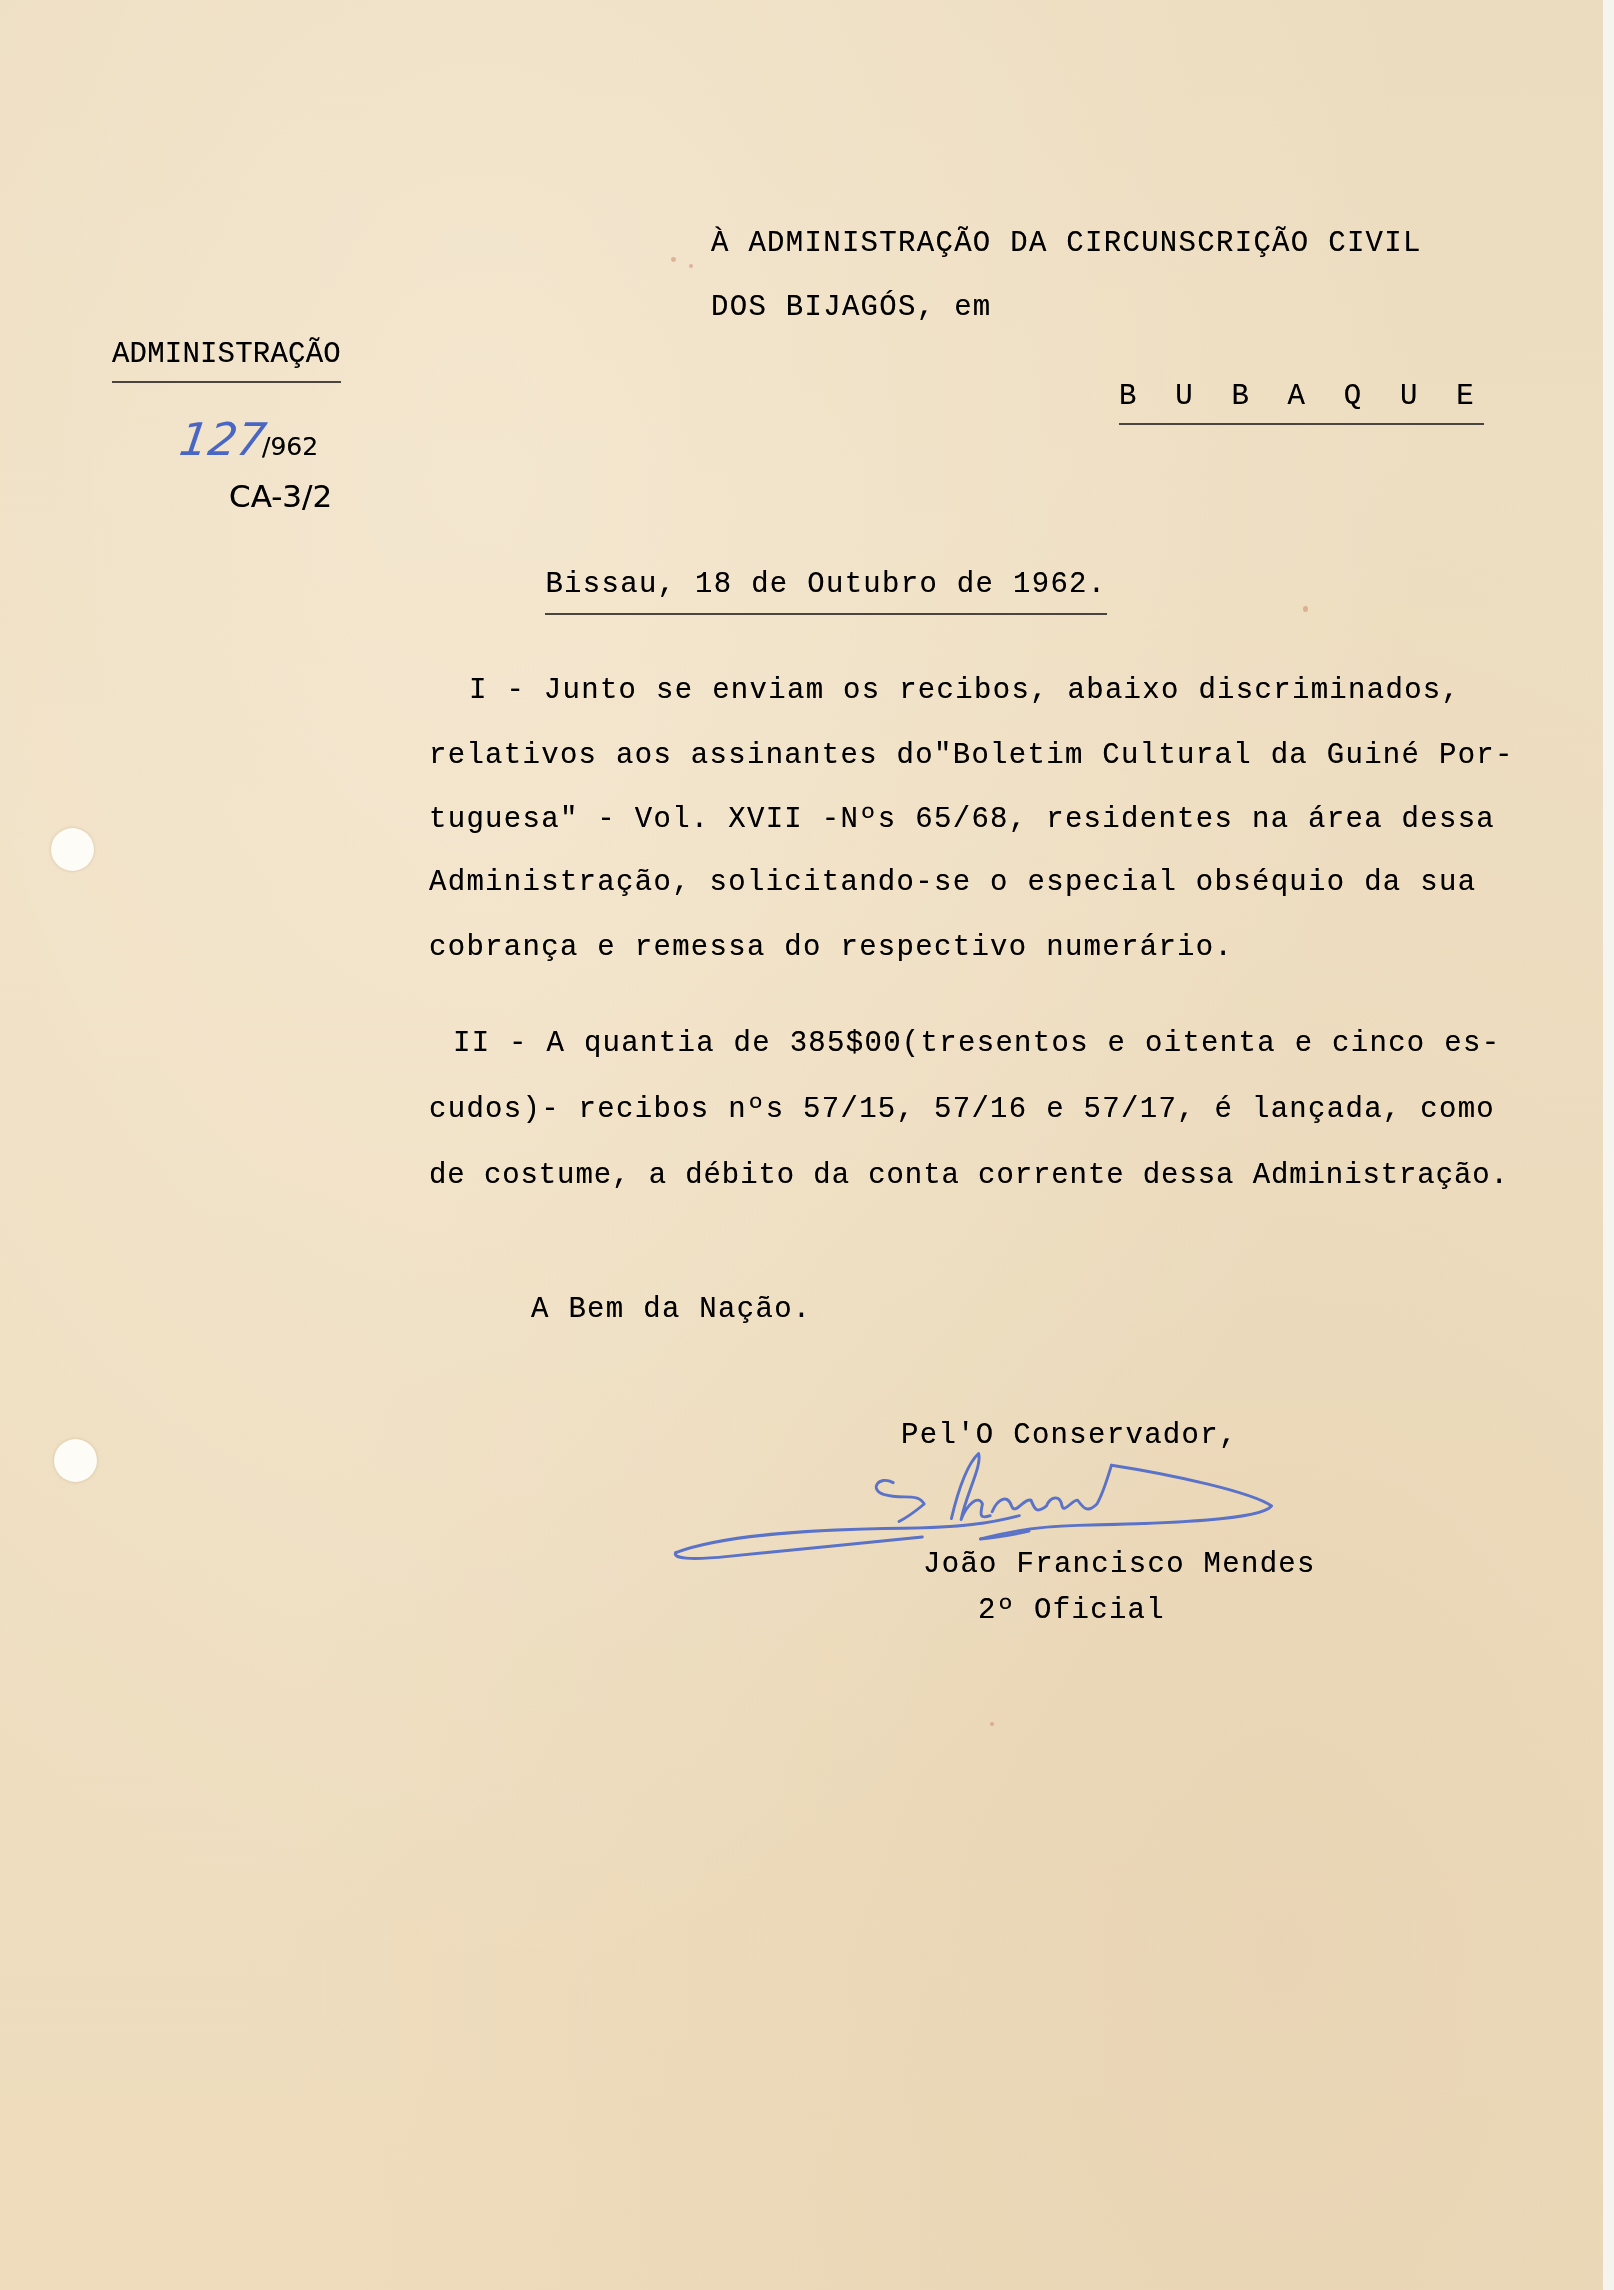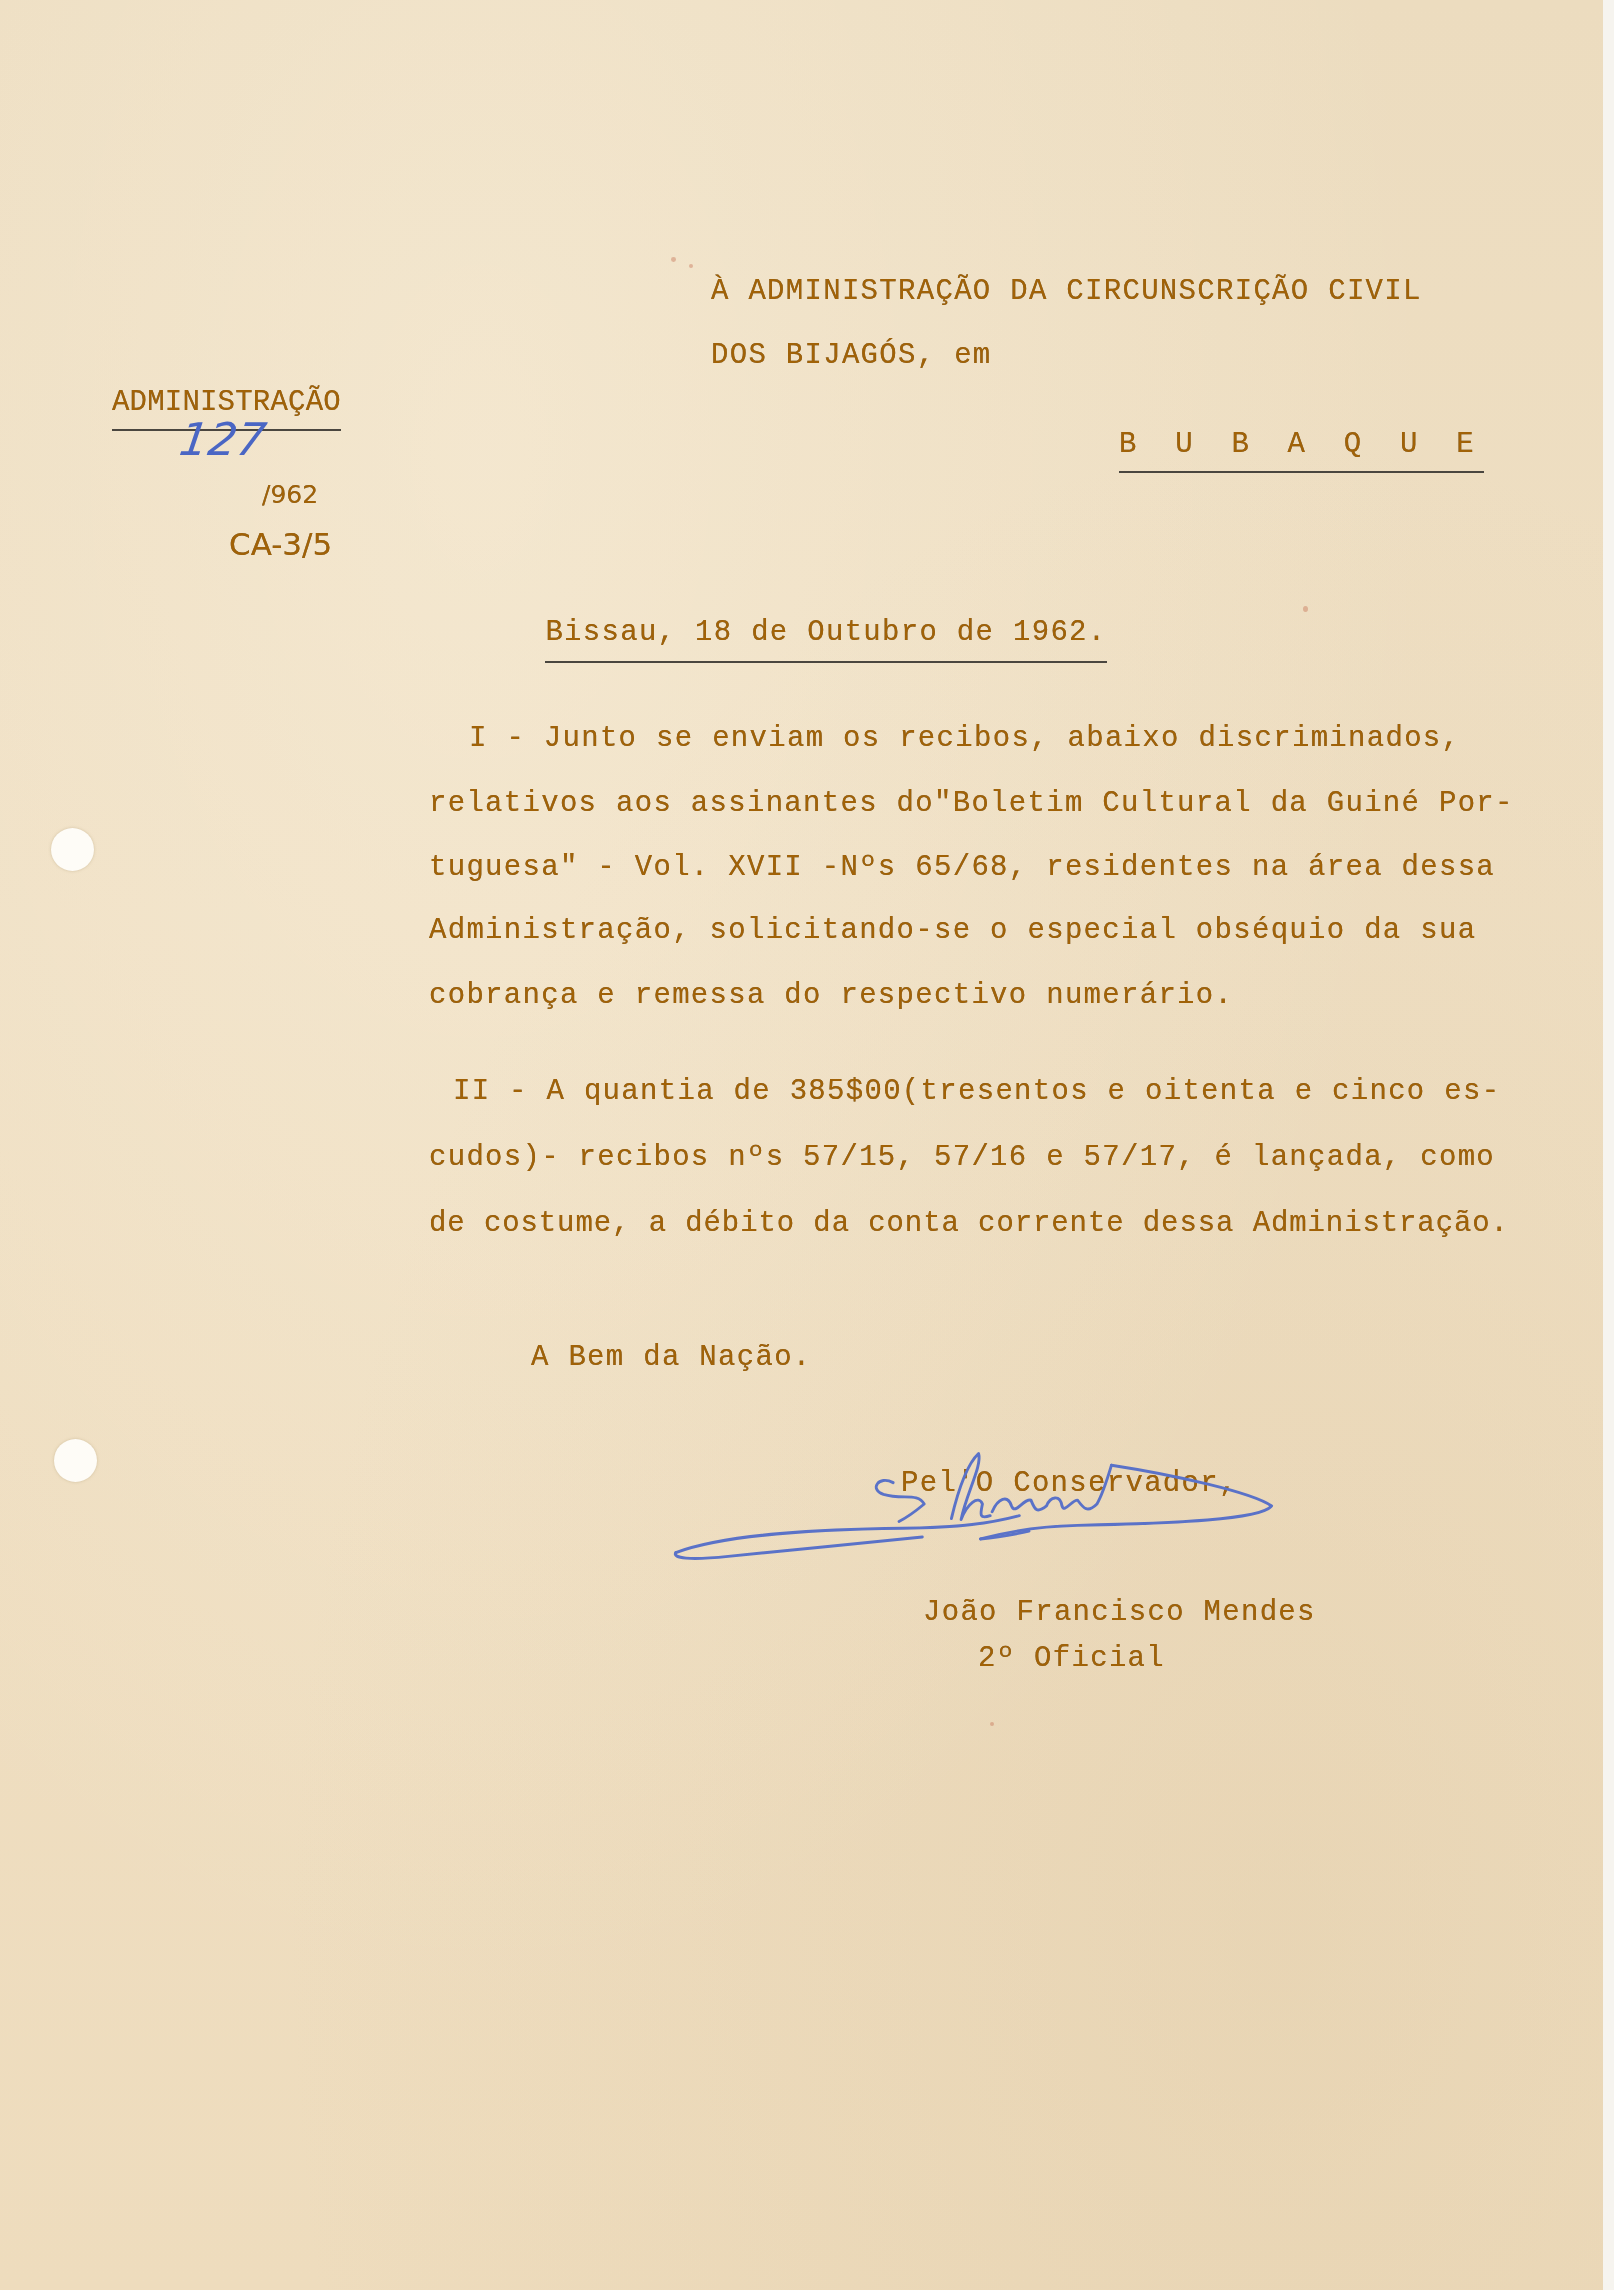--- a/index.html
+++ b/index.html
@@ -8,22 +8,22 @@
     position:absolute; left:0; top:0; width:1603px; height:2290px;
     background:
       radial-gradient(ellipse at 30% 20%, rgba(255,248,232,0.35), rgba(0,0,0,0) 60%),
       radial-gradient(ellipse at 80% 85%, rgba(214,190,150,0.25), rgba(0,0,0,0) 55%),
       linear-gradient(180deg, #ecdcbf 0%, #efdfc3 40%, #eedcbd 100%);
   }
   .edge { position:absolute; left:1603px; top:0; width:11.6px; height:2290px; background:#f6f4ef; }
   .hole { position:absolute; width:43px; height:43px; border-radius:50%; background:#fefcf7;
           box-shadow: 0 0 2.9px rgba(180,160,120,0.5); }
   .tw { position:absolute; font-family:"Liberation Mono", "DejaVu Sans Mono", monospace;
-        color:#a16207; font-size:29px; letter-spacing:1.3px; white-space:pre; line-height:1;
-        text-shadow: 0 0 0.6px rgba(40,35,30,0.6); margin-top: 48px; }
+        color:#000000; font-size:29px; letter-spacing:1.3px; white-space:pre; line-height:1;
+        text-shadow: 0 0 0.6px rgba(40,35,30,0.6); }
   .ul { border-bottom:2.9px solid #4a463f; padding-bottom:12px; }
   .ink { position:absolute; font-family:"DejaVu Sans", sans-serif; font-style:italic;
          color:#4a66c4; font-size:45px; line-height:1; }
   .spot { position:absolute; border-radius:50%; background:rgba(200,120,90,0.45); }
   svg.sig { position:absolute; left:670px; top:1436px; }
 </style>
 </head>
 <body>
 
 <div class="paper"></div>
@@ -37,21 +37,21 @@
 <div class="spot" style="left:1303px; top:606px; width:4.9px; height:5.8px;"></div>
 <div class="spot" style="left:990px; top:1722px; width:3.9px; height:3.9px;"></div>
 
 <div class="tw" style="left:711px; top:229px;">À ADMINISTRAÇÃO DA CIRCUNSCRIÇÃO CIVIL</div>
 <div class="tw" style="left:711px; top:293px;">DOS BIJAGÓS, em</div>
 <div class="tw ul" style="left:1119px; top:382px; letter-spacing:10.7px;">B U B A Q U E</div>
 
 <div class="tw ul" style="left:112px; top:340px; letter-spacing:0.2px;">ADMINISTRAÇÃO</div>
 <div class="ink" style="left:180px; top:417px; transform:skewX(-8deg);">127</div>
 <div class="tw" style="left:262px; top:434px; font-family:'DejaVu Sans', sans-serif; font-size:25px; letter-spacing:0;">/962</div>
-<div class="tw" style="left:229px; top:481px; font-family:'DejaVu Sans', sans-serif; font-size:31px; letter-spacing:0;">CA-3/5</div>
+<div class="tw" style="left:229px; top:481px; font-family:'DejaVu Sans', sans-serif; font-size:31px; letter-spacing:0;">CA-3/2</div>
 
 <div class="tw" style="left:508px; top:541px;">
   <span class="ul">Bissau, 18 de Outubro de 1962.</span>
 </div>
 
 <div class="tw" style="left:469px; top:676px;text-align:right;">I - Junto se enviam os recibos, abaixo discriminados,</div>
 <div class="tw" style="left:429px; top:741px;">relativos aos assinantes do"Boletim Cultural da Guiné Por-</div>
 <div class="tw" style="left:429px; top:805px;">tuguesa" - Vol. XVII -Nºs 65/68, residentes na área dessa</div>
 <div class="tw" style="left:429px; top:868px;">Administração, solicitando-se o especial obséquio da sua</div>
 <div class="tw" style="left:429px; top:933px;">cobrança e remessa do respectivo numerário.</div>

